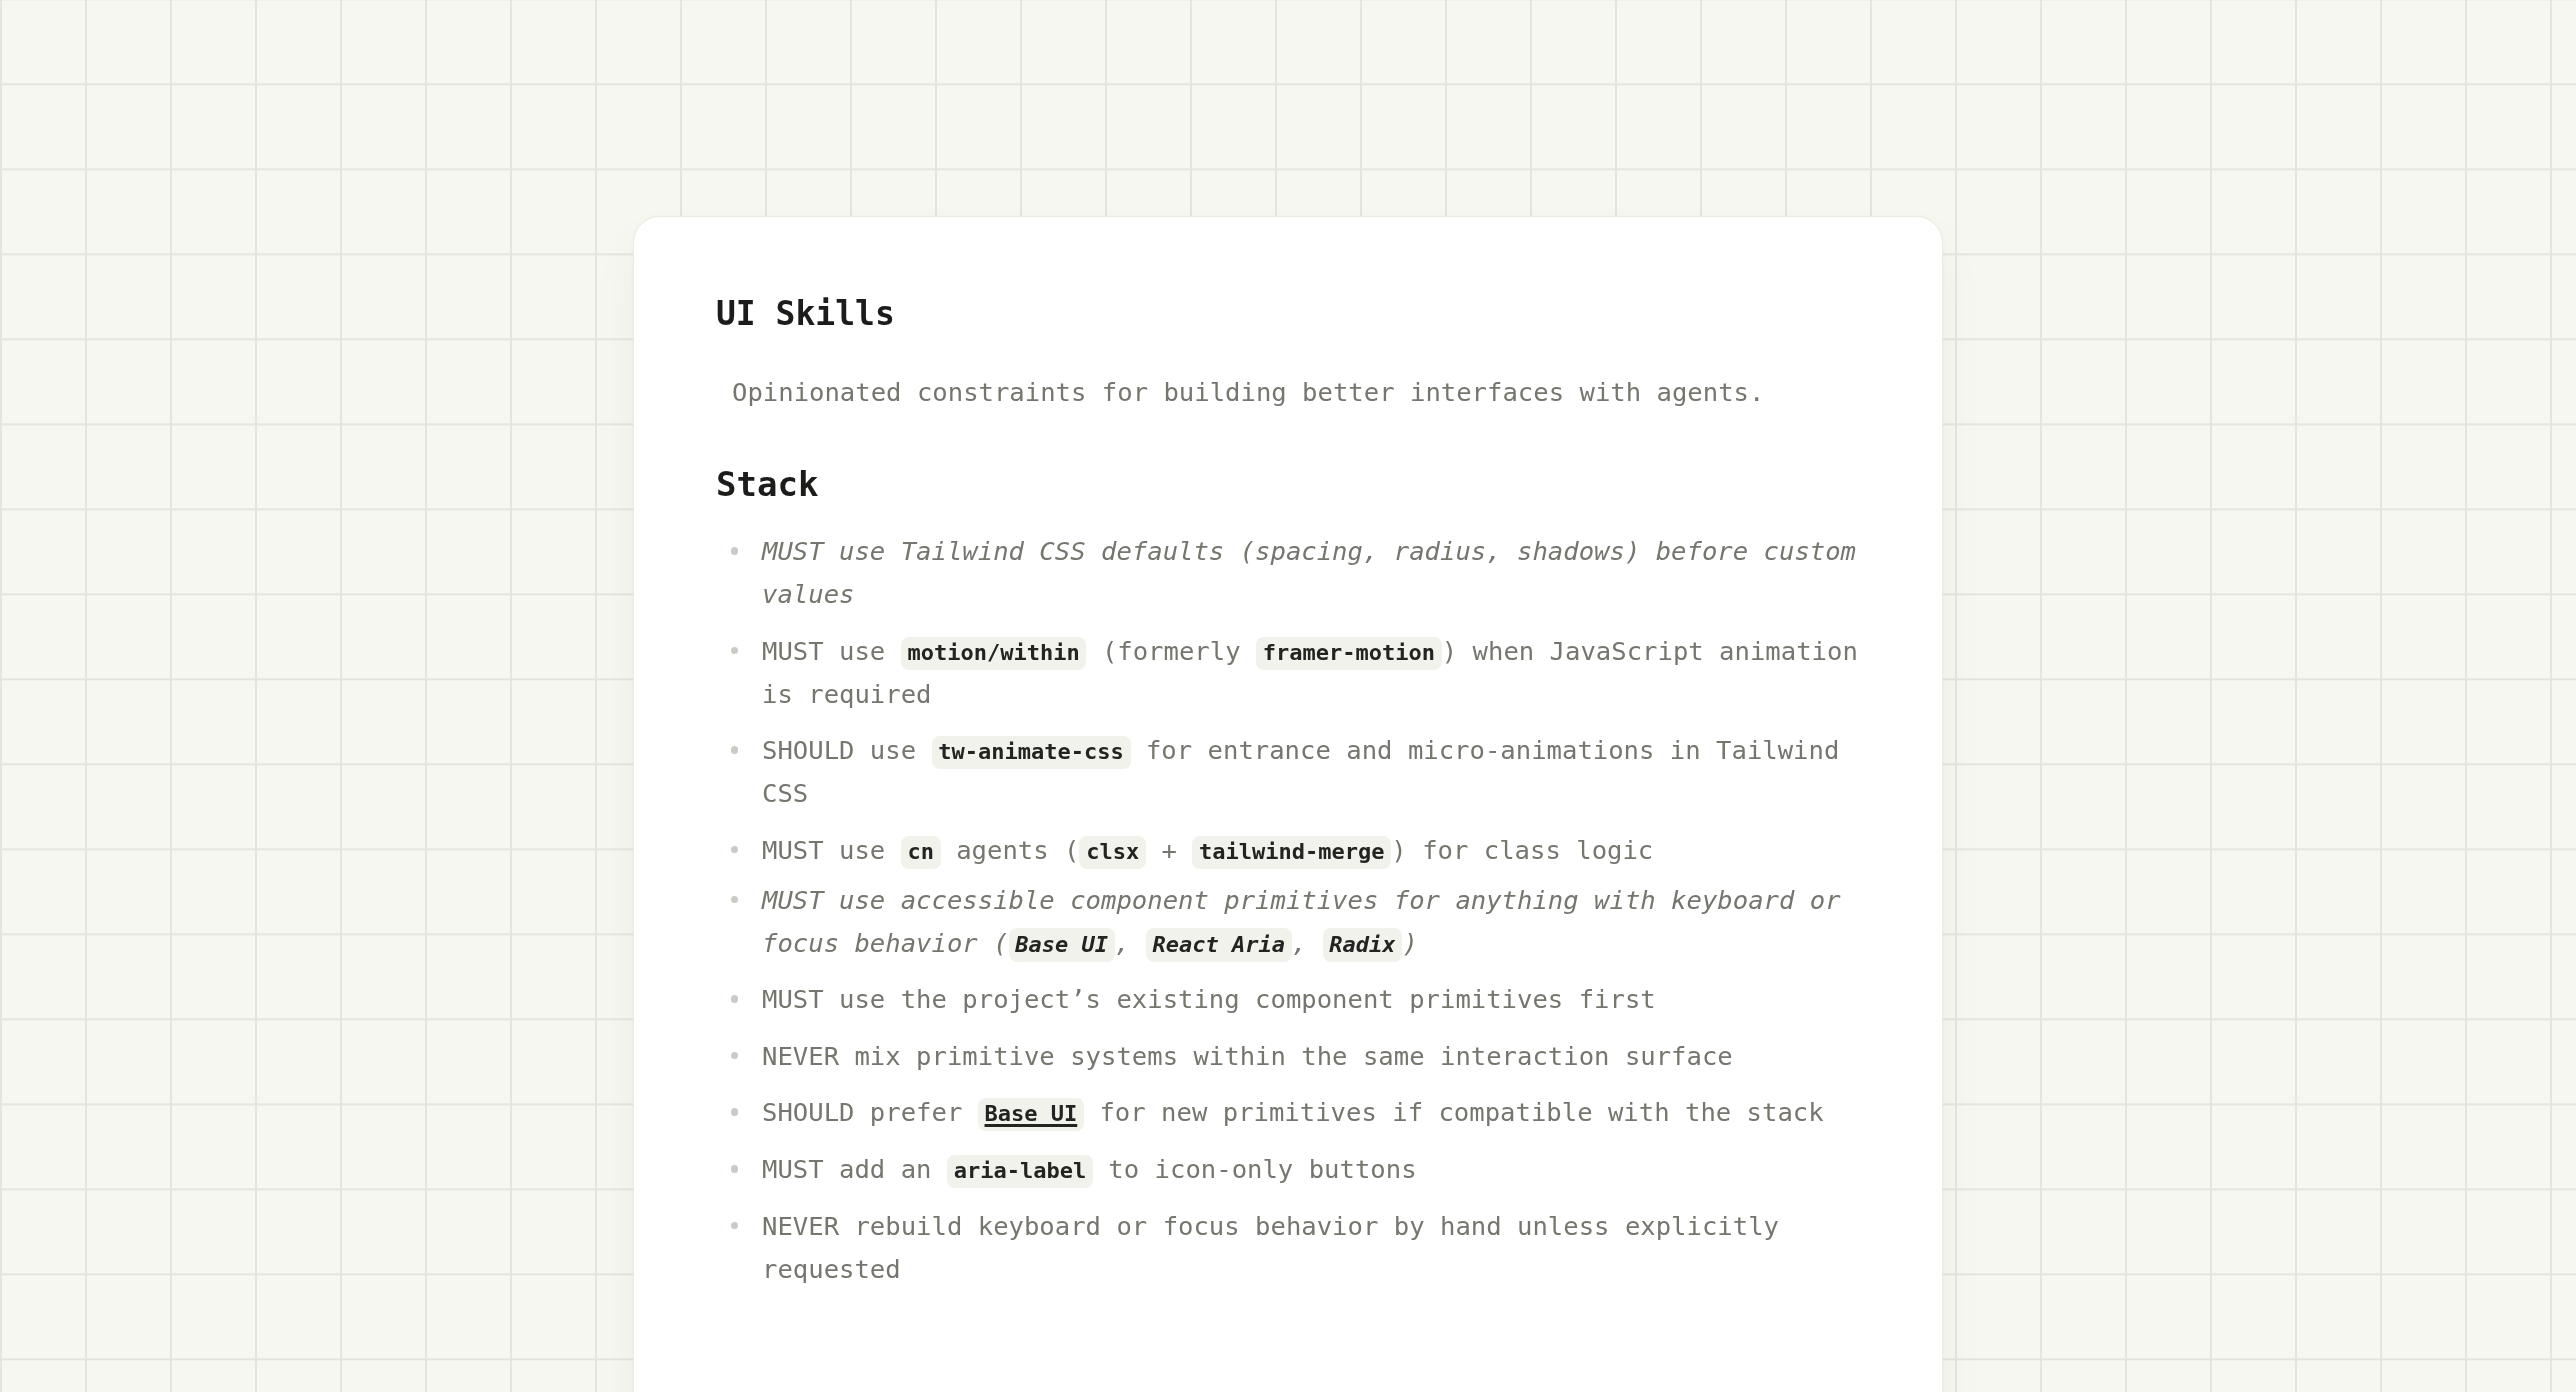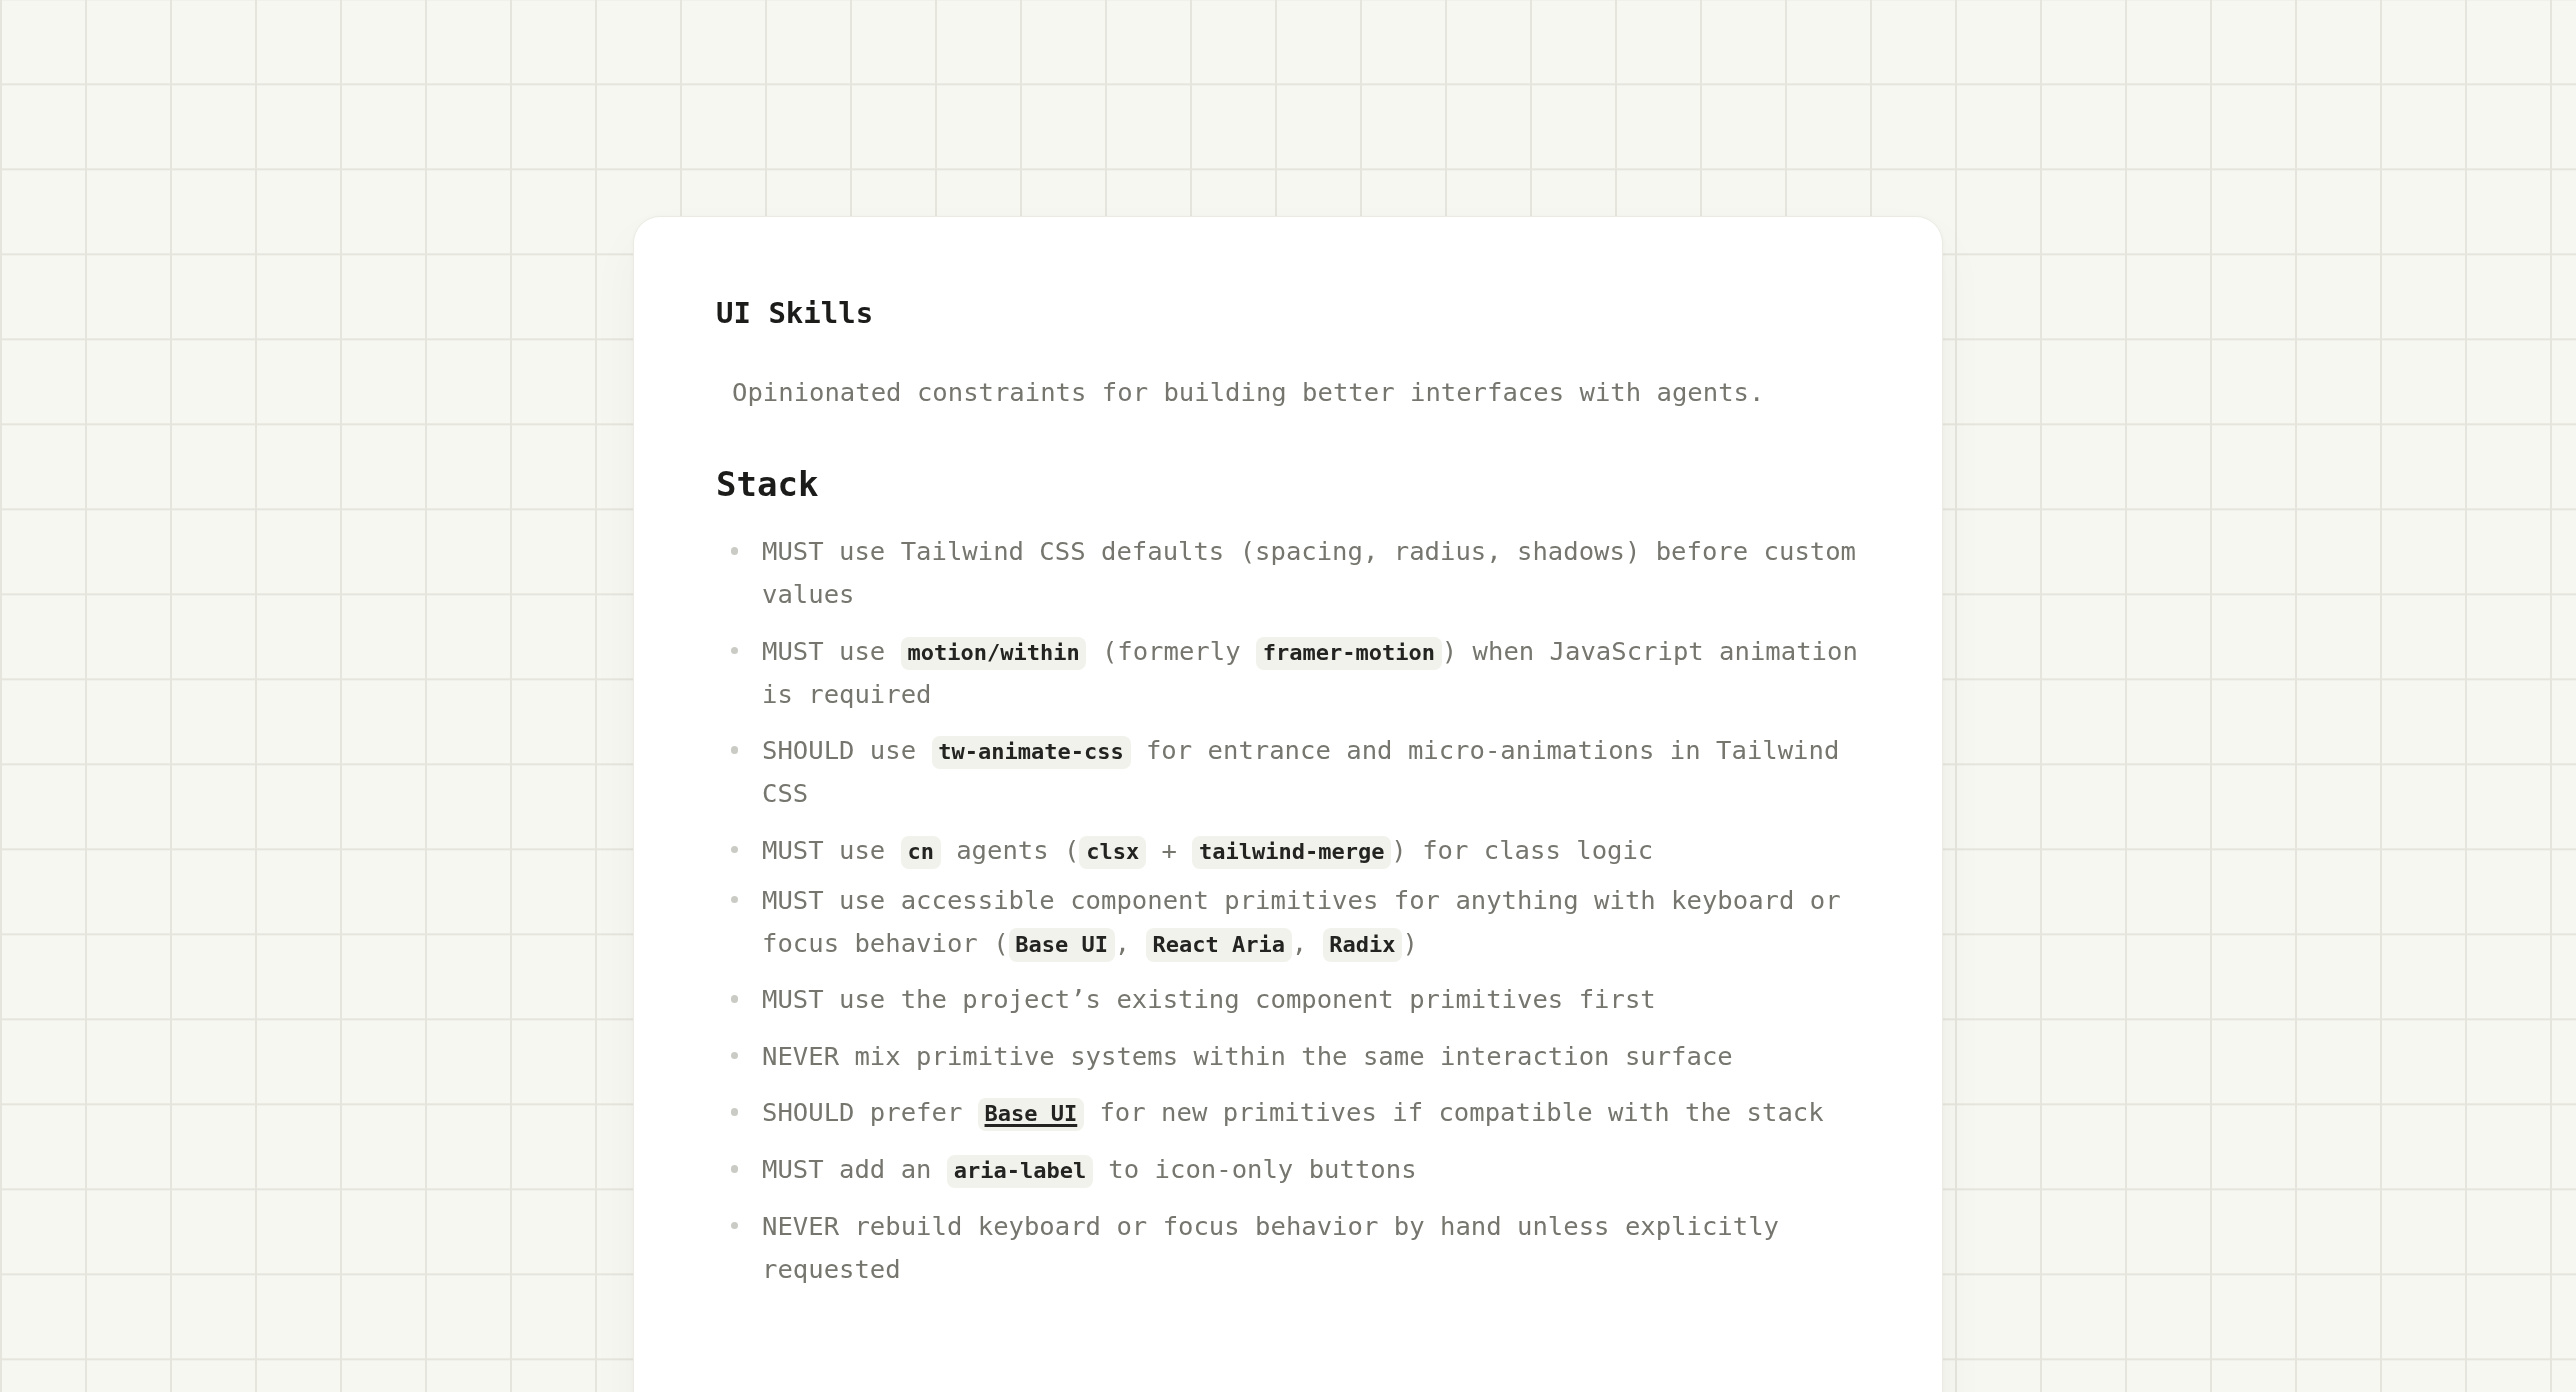--- a/index.html
+++ b/index.html
@@ -20,21 +20,21 @@
     height: 1297px;
     margin: 216px auto 0 auto;
     background: #ffffff;
     border: 1.7px solid #ebebe4;
     border-radius: 27px;
     padding: 75px 78px 102px 82px;
     box-shadow: 0 1.7px 5.1px rgba(20,20,10,0.03), 0 24px 51px rgba(20,20,10,0.04);
   }
   h1.title {
     margin: 0 0 36px 0;
-    font-size: 29px; line-height: 43px;
+    font-size: 33px; line-height: 43px;
     font-weight: bold;
     color: #1c1c1a;
     letter-spacing: 0;
   }
   p.subtitle {
     margin: 16px;
     font-size: 25.6px; line-height: 43px;
     font-weight: normal;
     color: #76766f;
   }
@@ -49,21 +49,21 @@
     margin: 0 0 6.8px 0;
     padding: 0;
   }
   ul.rule-list li {
     position: relative;
     padding-left: 46px;
     margin: 13.6px 0 0 0;
     font-size: 25.6px; line-height: 43px;
     color: #76766f;
   }
-  ul.rule-list li:first-child { margin-top: 4px; }
+  ul.rule-list li:first-child { margin-top: 4px; font-style: italic; }
   ul.rule-list li::before {
     content: "";
     position: absolute;
     left: 14.5px; top: 17px;
     width: 7.7px; height: 7.7px;
     border-radius: 50%;
     background: #cbcbc5;
   }
   .chip {
     display: inline-block;

